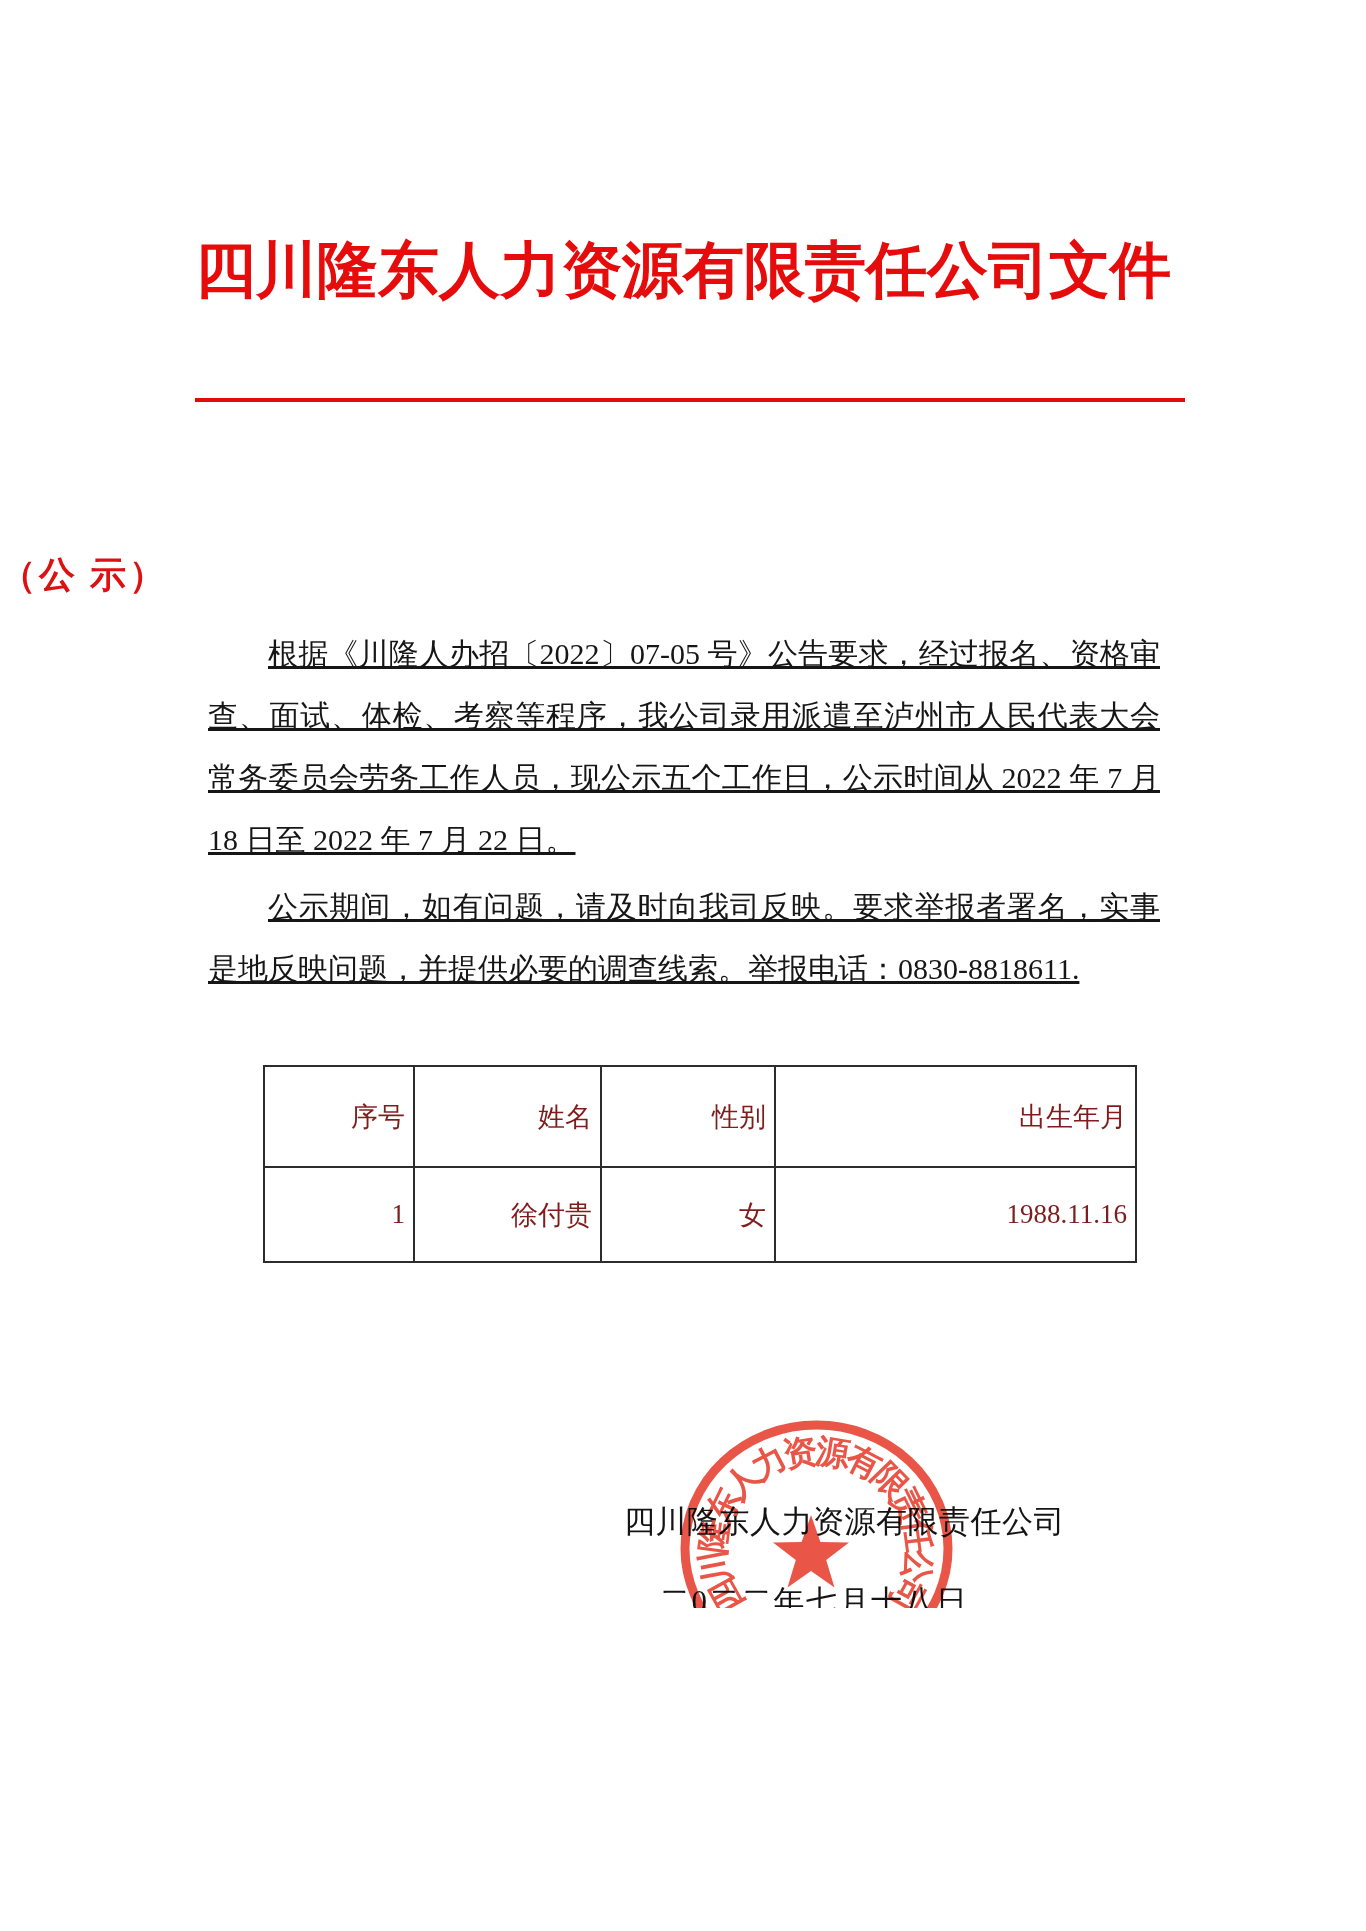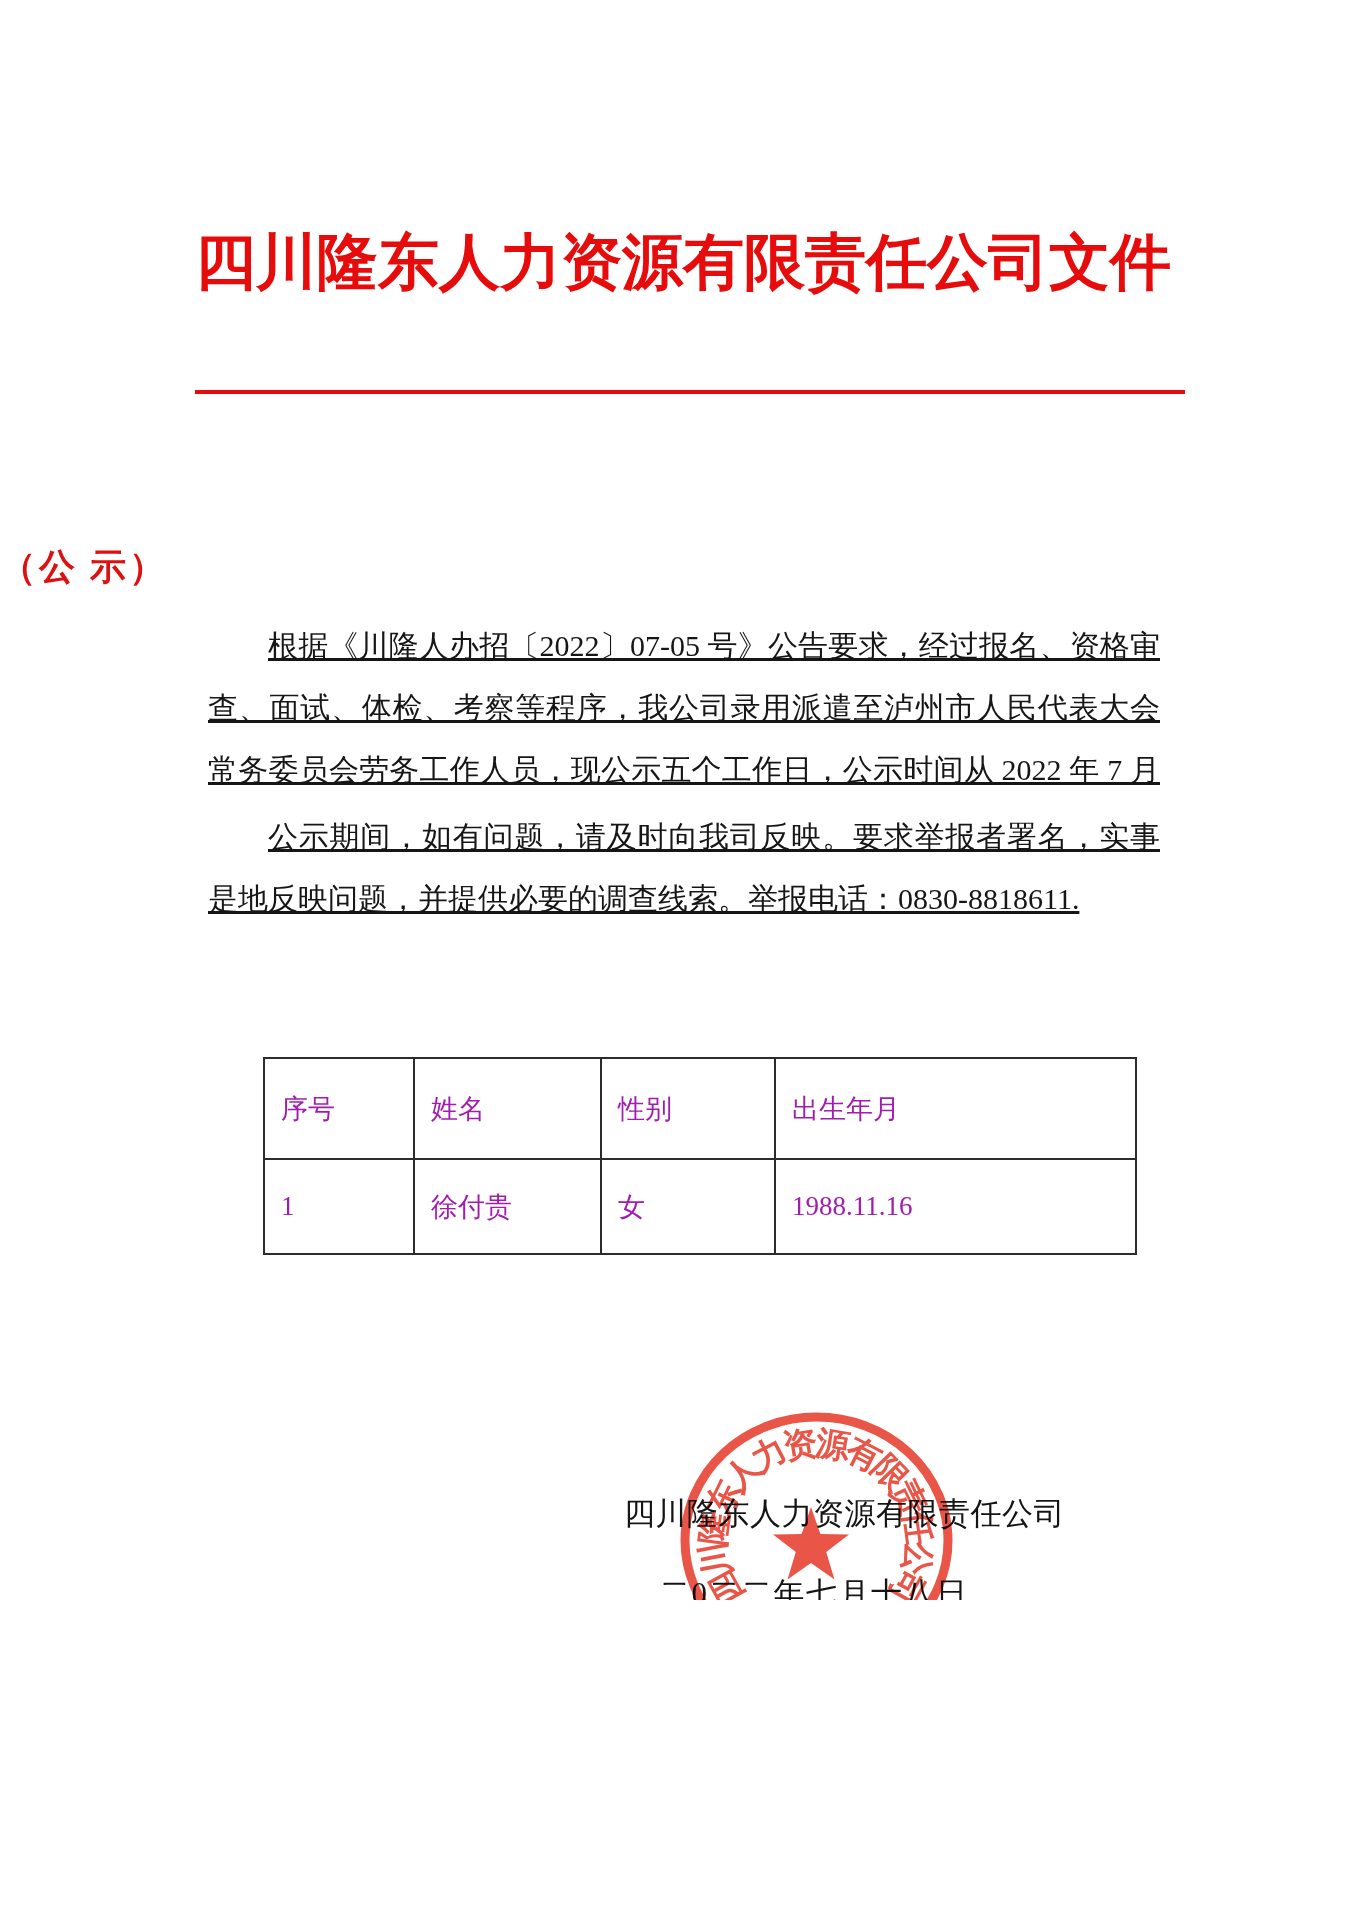--- a/index.html
+++ b/index.html
@@ -1,17 +1,17 @@
 <!DOCTYPE html>
 <html style="--title-red: #e60c0c; --rule-red: #e30b0b; --subtitle-red: #dd1111; --seal-red: #e8493a;"><head>
 <meta charset="utf-8">
 <style>
   html,body{margin:0;padding:0;background:#ffffff;}
   .page{
-    position:relative;width:1366px;height:1596px;margin:4px auto;background:#ffffff;
+    position:relative;width:1366px;height:1596px;margin:12px auto;background:#ffffff;
     font-family:"Liberation Serif","DejaVu Serif",serif;color:#111;overflow:hidden;
   }
   .org-title{
     position:absolute;top:218px;left:0;width:100%;text-align:center;
     font-size:61px;font-weight:bold;line-height:82px;color:var(--title-red);
     white-space:nowrap;
   }
   .doc-number{
     position:absolute;top:326px;left:0;width:100%;text-align:center;
     font-size:33px;line-height:46px;color:#151515;white-space:nowrap;
@@ -36,22 +36,22 @@
   .body-text .bline{height:62px;line-height:62px;white-space:nowrap;}
   .body-text .just{text-align:justify;text-align-last:justify;white-space:normal;
     overflow:hidden;}
   .body-text .indent{text-indent:60px;}
   .body-text .p2{margin-top:5px;}
   .candidate-table{
     position:absolute;top:1053px;left:263px;width:872px;
     border-collapse:collapse;table-layout:fixed;
   }
   .candidate-table th,.candidate-table td{
-    border:2px solid #2c2c2c;text-align:left;vertical-align:middle;
-    font-size:27px;font-weight:normal;color:#a21caf;padding:16px;
+    border:2px solid #2c2c2c;text-align:right;vertical-align:middle;
+    font-size:27px;font-weight:normal;color:#7f1d1d;padding:8px;
   }
   .candidate-table thead tr{height:101px;}
   .candidate-table tbody tr{height:95px;}
   .sig-company{
     position:absolute;top:1492px;left:624px;font-size:31px;line-height:36px;
     color:#141414;letter-spacing:0.5px;white-space:nowrap;text-align:right;
   }
   .sig-date{
     position:absolute;top:1572px;left:659px;font-size:31px;line-height:36px;
     color:#141414;letter-spacing:1.5px;white-space:nowrap;
@@ -75,20 +75,21 @@
 
   <div class="red-rule"></div>
 
 
   <div class="notice-subtitle">（公 示）</div>
 
   <div class="body-text">
     <div class="bline just indent">根据《川隆人办招〔2022〕07-05 号》公告要求，经过报名、资格审</div>
     <div class="bline just">查、面试、体检、考察等程序，我公司录用派遣至泸州市人民代表大会</div>
     <div class="bline just">常务委员会劳务工作人员，现公示五个工作日，公示时间从 2022 年 7 月</div>
+    <div class="bline">18 日至 2022 年 7 月 22 日。</div>
     <div class="bline just indent p2">公示期间，如有问题，请及时向我司反映。要求举报者署名，实事求</div>
     <div class="bline">是地反映问题，并提供必要的调查线索。举报电话：0830-8818611.</div>
   </div>
 
   <table class="candidate-table">
     <colgroup>
       <col style="width:150px">
         <col style="width:187px">
       <col style="width:174px">
         <col style="width:361px">

